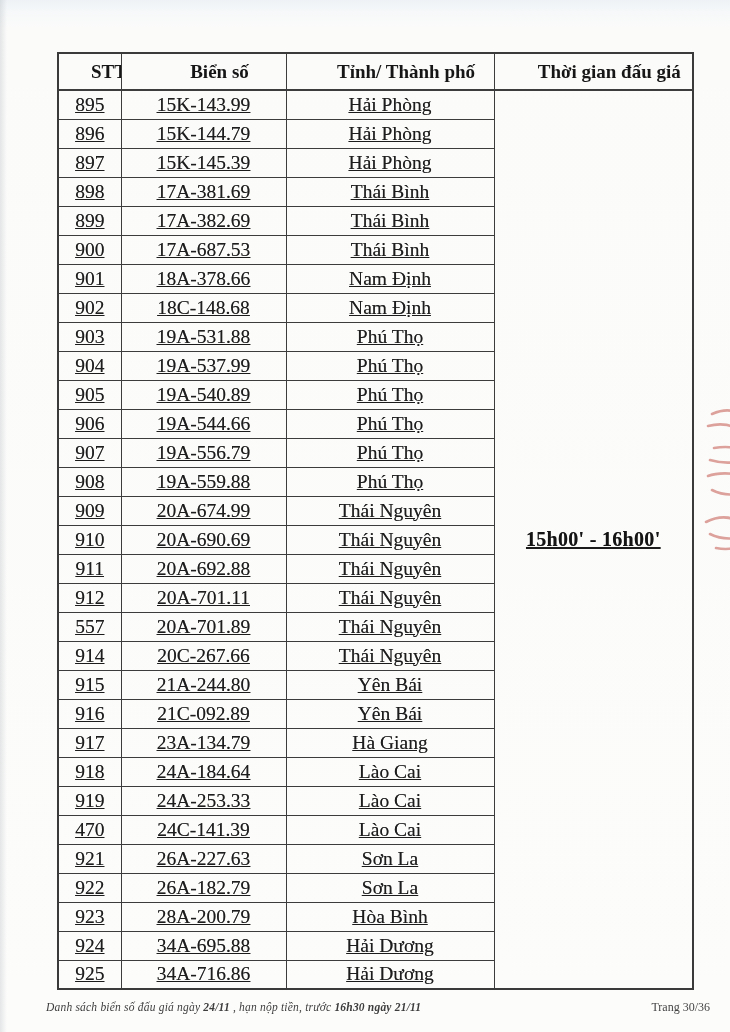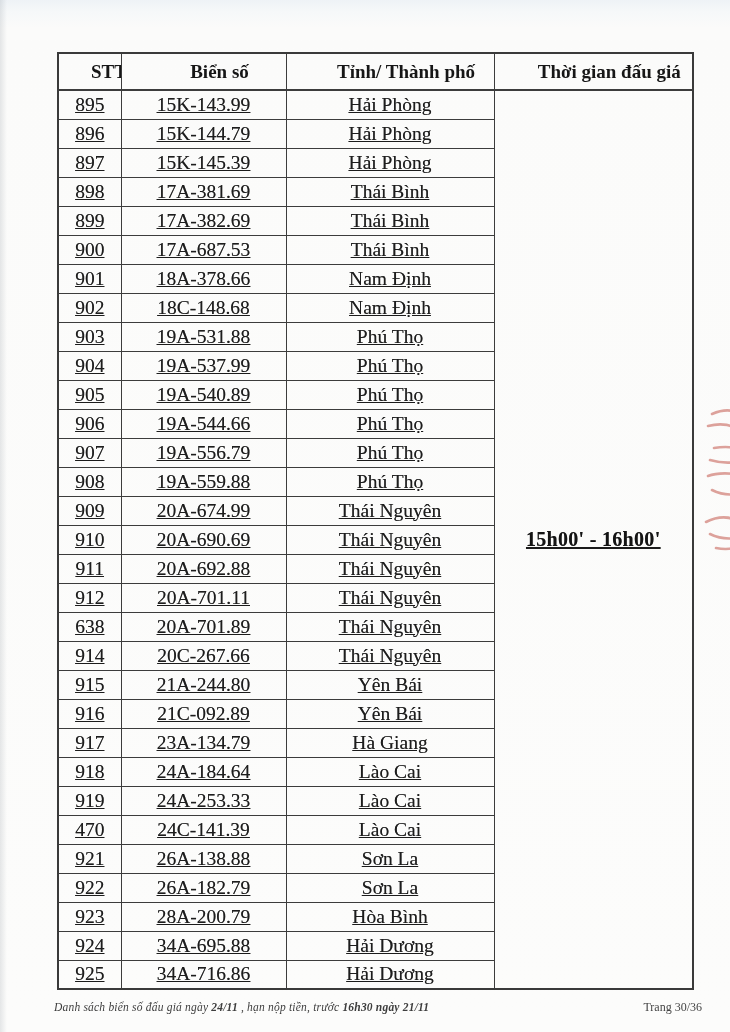--- a/index.html
+++ b/index.html
@@ -53,28 +53,27 @@
     text-shadow: 0 0 0.5px rgba(20,20,20,0.55);
   }
   .auction-table td.time-cell {
     font-weight: bold;
     font-size: 20px;
     color: #141414;
     letter-spacing: 0.3px;
   }
   .footer {
     position: absolute;
-    left: 46px; right: 28px; top: 1000px;
+    left: 46px; right: 20px; top: 1000px;
     display: flex;
     justify-content: space-between;
     align-items: baseline;
     font-size: 11.5px;
     color: #3d3d3d;
     filter: blur(0.25px);
-    margin-left: 8px;
   }
   .footer-left { font-style: italic; letter-spacing: 0.2px; }
   .footer-left b { font-weight: bold; }
   .footer-right { font-style: normal; font-size: 12px; color: #444; }
   .stamp-fragment {
     position: absolute;
     right: -6px; top: 402px;
     width: 42px; height: 160px;
     opacity: 0.55;
     filter: blur(0.7px);
@@ -187,21 +186,21 @@
     <td>911</td>
     <td>20A-692.88</td>
     <td>Thái Nguyên</td>
   </tr>
       <tr>
     <td>912</td>
     <td>20A-701.11</td>
     <td>Thái Nguyên</td>
   </tr>
       <tr>
-    <td>638</td>
+    <td>557</td>
     <td>20A-701.89</td>
     <td>Thái Nguyên</td>
   </tr>
       <tr>
     <td>914</td>
     <td>20C-267.66</td>
     <td>Thái Nguyên</td>
   </tr>
       <tr>
     <td>915</td>
@@ -228,21 +227,21 @@
     <td>24A-253.33</td>
     <td>Lào Cai</td>
   </tr>
       <tr>
     <td>470</td>
     <td>24C-141.39</td>
     <td>Lào Cai</td>
   </tr>
       <tr>
     <td>921</td>
-    <td>26A-138.88</td>
+    <td>26A-227.63</td>
     <td>Sơn La</td>
   </tr>
       <tr>
     <td>922</td>
     <td>26A-182.79</td>
     <td>Sơn La</td>
   </tr>
       <tr>
     <td>923</td>
     <td>28A-200.79</td>

